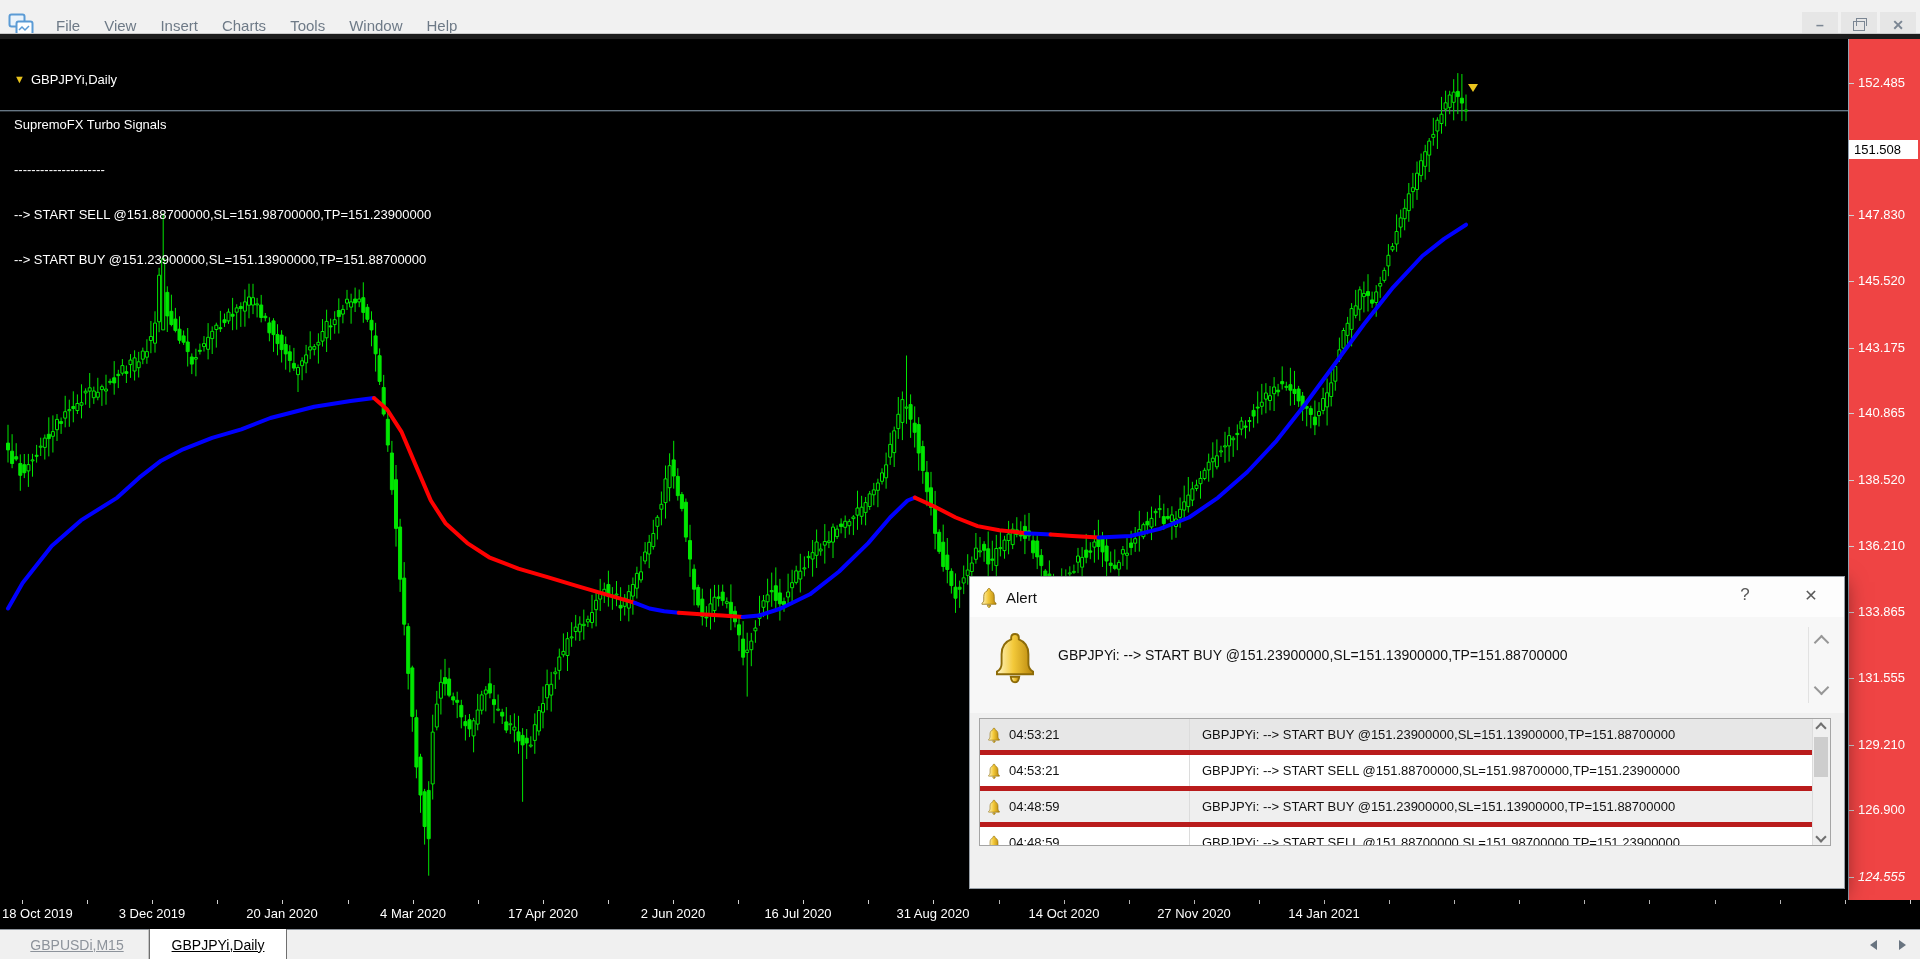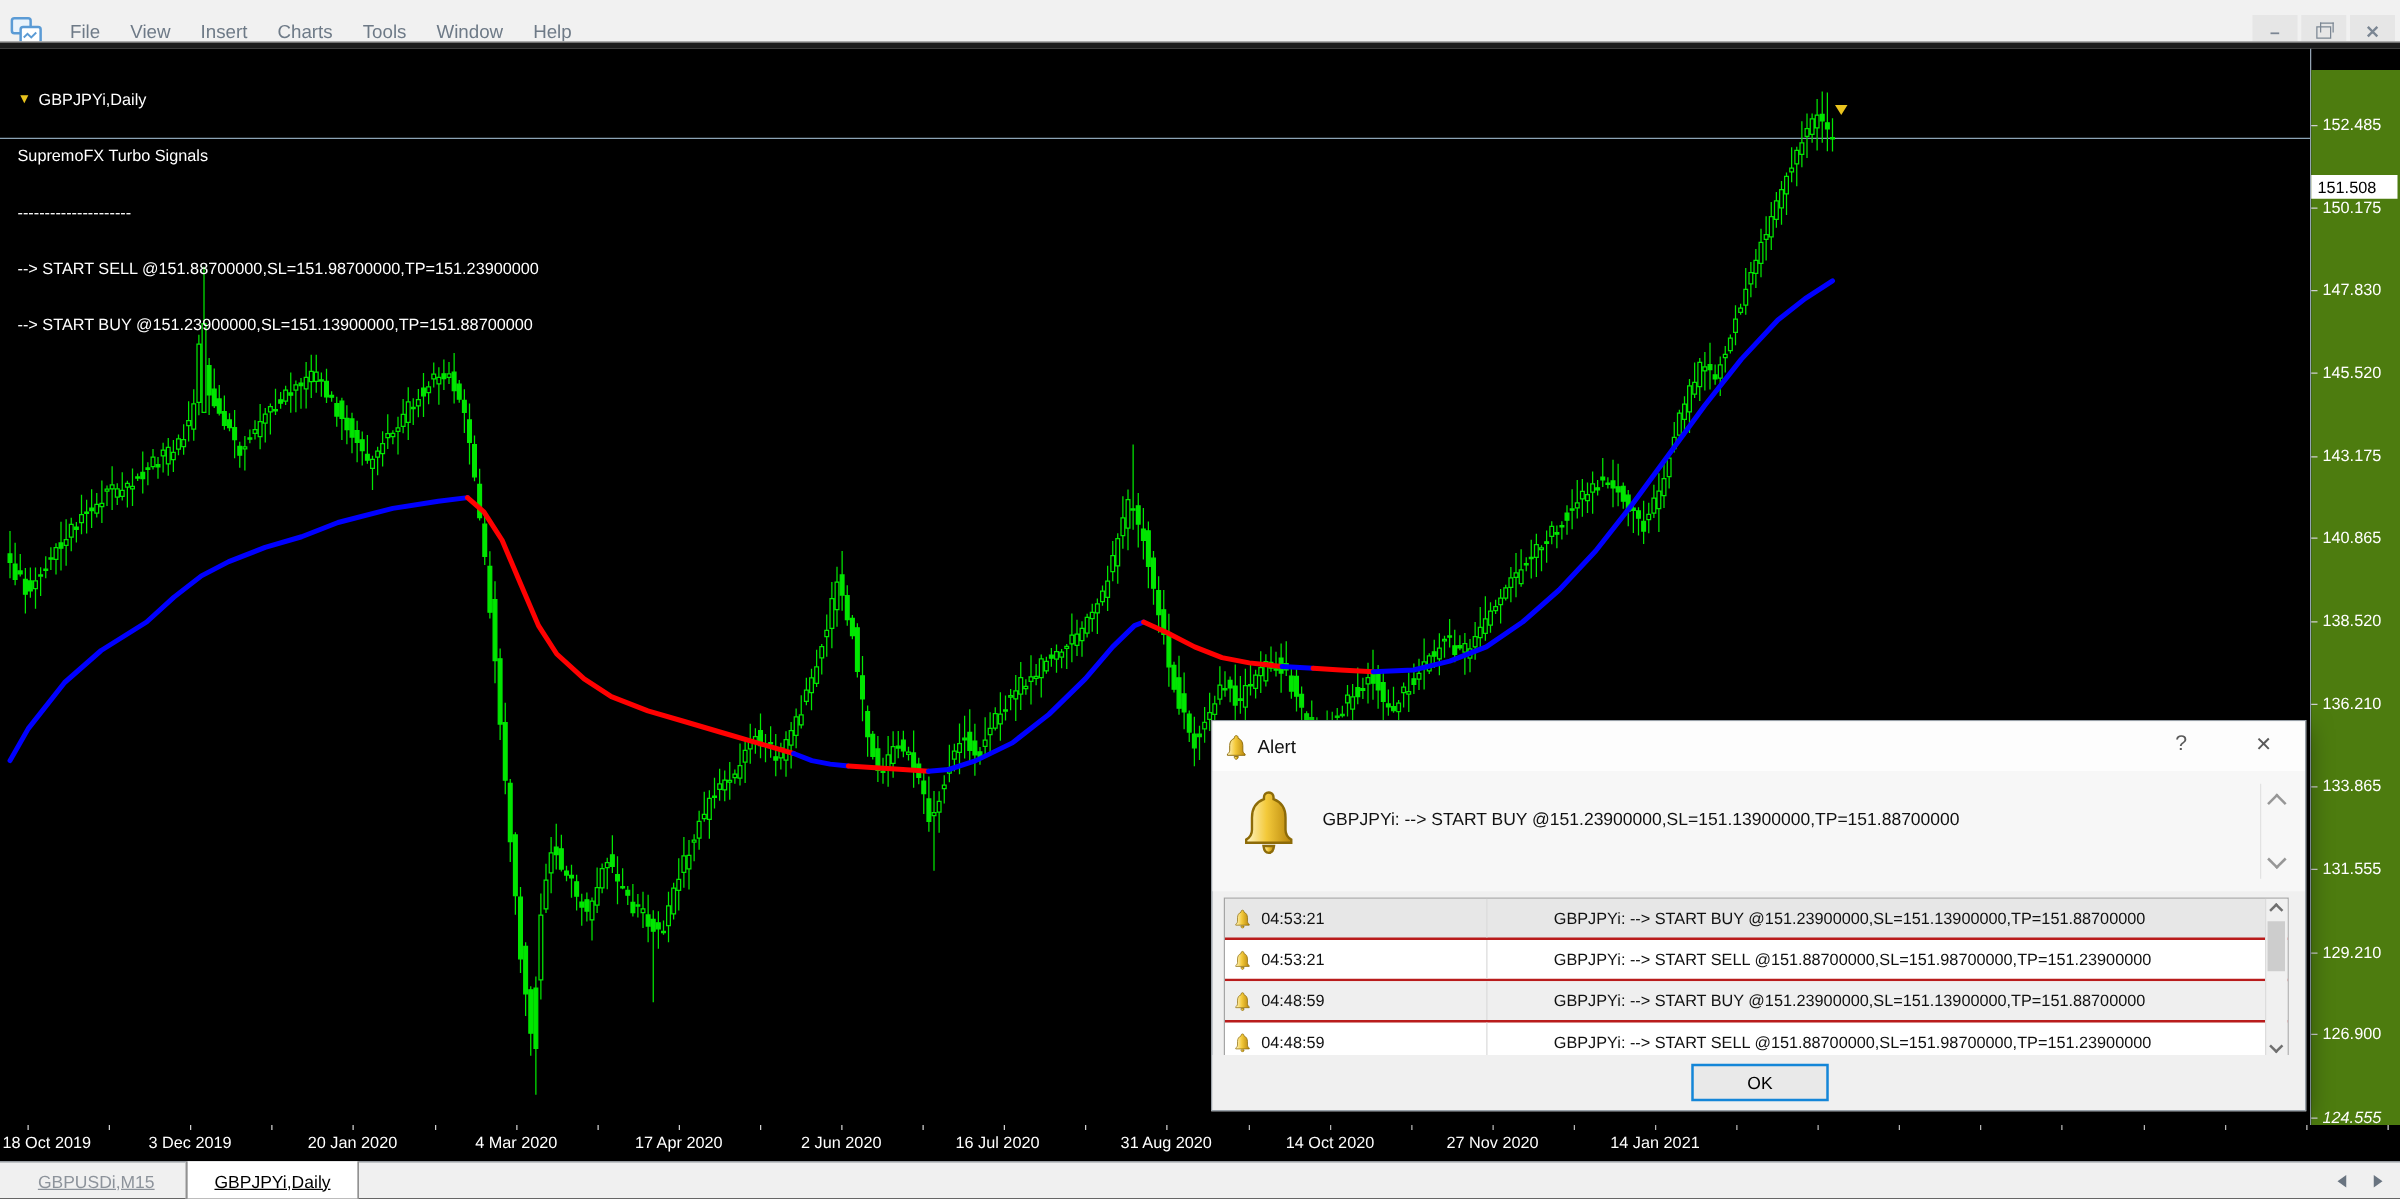--- a/index.html
+++ b/index.html
@@ -18,21 +18,21 @@
   .restore-ico::before{content:"";position:absolute;left:2px;top:-4px;width:9px;height:7px;
                        border:1px solid #7b8693;border-bottom:none;}
   
   .frame-top{position:absolute;top:33px;left:0;width:1920px;height:6px;background:#1c1c1c;border-top:1px solid #c9c9c9;box-sizing:border-box;}
   .chart-frame{position:absolute;top:39px;left:0;width:1920px;height:889px;background:#000;}
   #chartSvg{position:absolute;left:0;top:0;}
   .chart-header{position:absolute;left:14px;top:3px;color:#fff;font-size:13px;line-height:15px;white-space:pre;}
   .hline1{display:flex;align-items:center;gap:6px;}
   .tri{color:#e8c31c;font-size:11px;}
   .axis-sep{position:absolute;left:1848px;top:0;width:1px;height:861px;background:#93a2b2;}
-  #priceAxis{position:absolute;left:1849px;top:17px;width:71px;height:861px;background:#4d7c0f;}
+  #priceAxis{position:absolute;left:1849px;top:0;width:71px;height:861px;background:#ef4444;}
   .plabel{position:absolute;left:9px;color:#fff;font-size:13px;height:16px;line-height:16px;}
   .ptick{position:absolute;left:0;width:5px;height:1px;background:#cfcfcf;}
   .bid-tag{position:absolute;left:1849px;width:64px;height:19px;background:#fff;color:#000;
            font-size:13px;line-height:19px;padding-left:5px;z-index:3;}
   #timeAxis{position:absolute;left:0;top:861px;width:1920px;height:28px;background:#000;}
   .tlabel{position:absolute;top:6px;color:#fff;font-size:13px;white-space:nowrap;transform:translateX(-50%);}
   .tlabel.first{transform:none;}
   .ttick{position:absolute;top:0;width:1px;height:4px;background:#cfcfcf;}
   .sell-marker{position:absolute;width:0;height:0;border-left:5px solid transparent;
                border-right:5px solid transparent;border-top:8px solid #eac41e;}
@@ -46,21 +46,21 @@
   .dlg-close{position:absolute;right:22px;top:9px;font-size:16px;color:#5a5a5a;width:22px;text-align:center;}
   .dlg-msg{position:absolute;left:0;top:40px;right:0;height:96px;background:#f7f7f7;}
   .msg-text{position:absolute;left:88px;top:30px;font-size:14px;color:#111;}
   .spin{position:absolute;right:10px;top:10px;bottom:10px;width:26px;border-left:1px solid #e2e2e2;
         display:flex;flex-direction:column;align-items:center;justify-content:space-between;padding:10px 0;box-sizing:border-box;}
   .chev{display:block;width:9px;height:9px;border-left:2px solid #979797;border-bottom:2px solid #979797;}
   .chev.up{transform:rotate(135deg);}
   .chev.down{transform:rotate(-45deg);}
   .dlg-list{position:absolute;left:9px;top:141px;width:852px;height:128px;background:#fff;
             border:1px solid #a5a5a5;box-sizing:border-box;overflow:hidden;}
-  .arow{position:relative;height:31px;display:flex;align-items:center;border-bottom:2px solid #b91c1c;font-size:13px;color:#111;gap:41px;}
+  .arow{position:relative;height:31px;display:flex;align-items:center;border-bottom:5px solid #b91c1c;font-size:13px;color:#111;}
   .arow.shade{background:#efefef;}
   .arow.sel{background:#e7e7e7;}
   .acell-time{width:210px;display:flex;align-items:center;height:100%;border-right:1px solid #dcdcdc;box-sizing:border-box;flex:none;}
   .acell-time .t{margin-left:8px;}
   .acell-msg{padding-left:12px;white-space:nowrap;}
   .lscroll{position:absolute;right:0;top:0;bottom:0;width:17px;background:#f0f0f0;border-left:1px solid #dcdcdc;}
   .lscroll .chev{border-color:#6f6f6f;width:6px;height:6px;border-width:2px;}
   .sbtn{position:absolute;left:0;width:16px;height:17px;display:flex;align-items:center;justify-content:center;}
   .sbtn.up{top:0;} .sbtn.down{bottom:0;}
   .sthumb{position:absolute;left:1px;top:18px;width:14px;height:40px;background:#cdcdcd;}
@@ -278,23 +278,20 @@
         <div class="lscroll">
           <div class="sbtn up">
             <div class="chev up"></div>
           </div>
           <div class="sbtn down">
             <div class="chev down"></div>
           </div>
           <div class="sthumb"></div>
         </div>
       </div>
-    <div class="dlg-buttons">
-      <button class="ok">OK</button>
-    </div>
   </div>
 
   <div class="tabbar">
     <div class="tab inactive">
         <span>GBPUSDi,M15</span>
       </div>
     <div class="tab active">
         <span>GBPJPYi,Daily</span>
       </div>
     <div class="tab-arrows">

